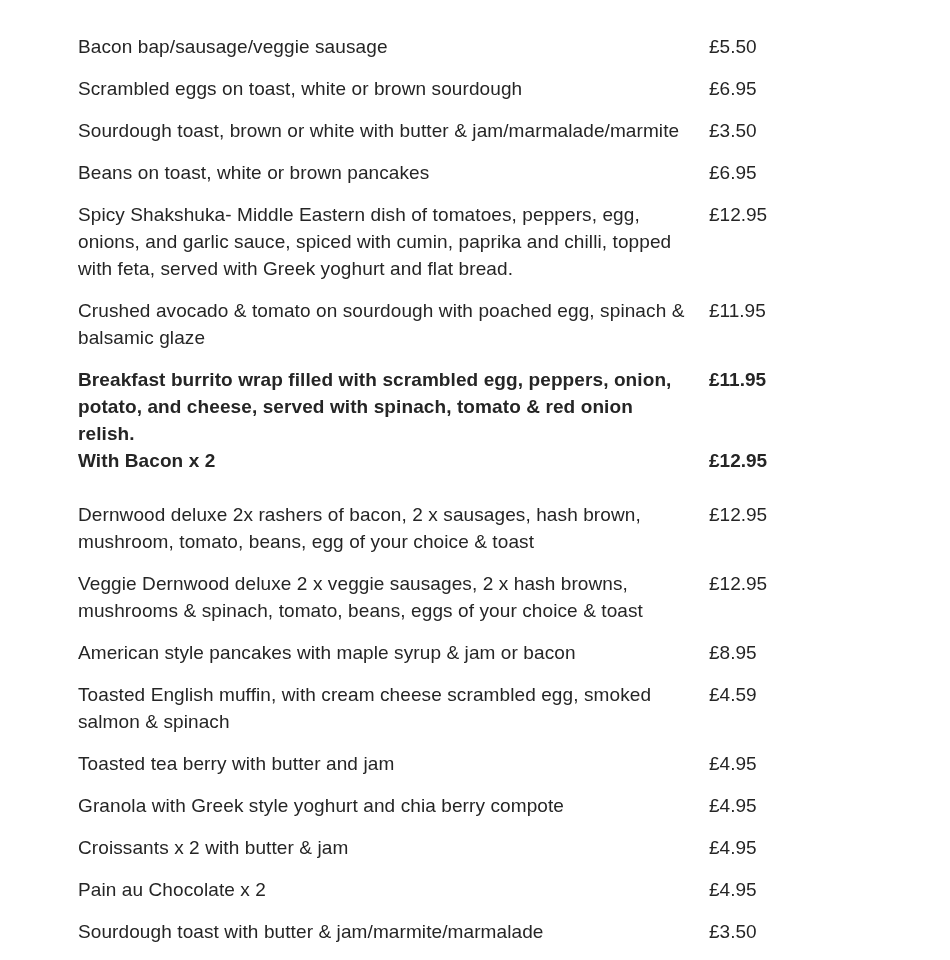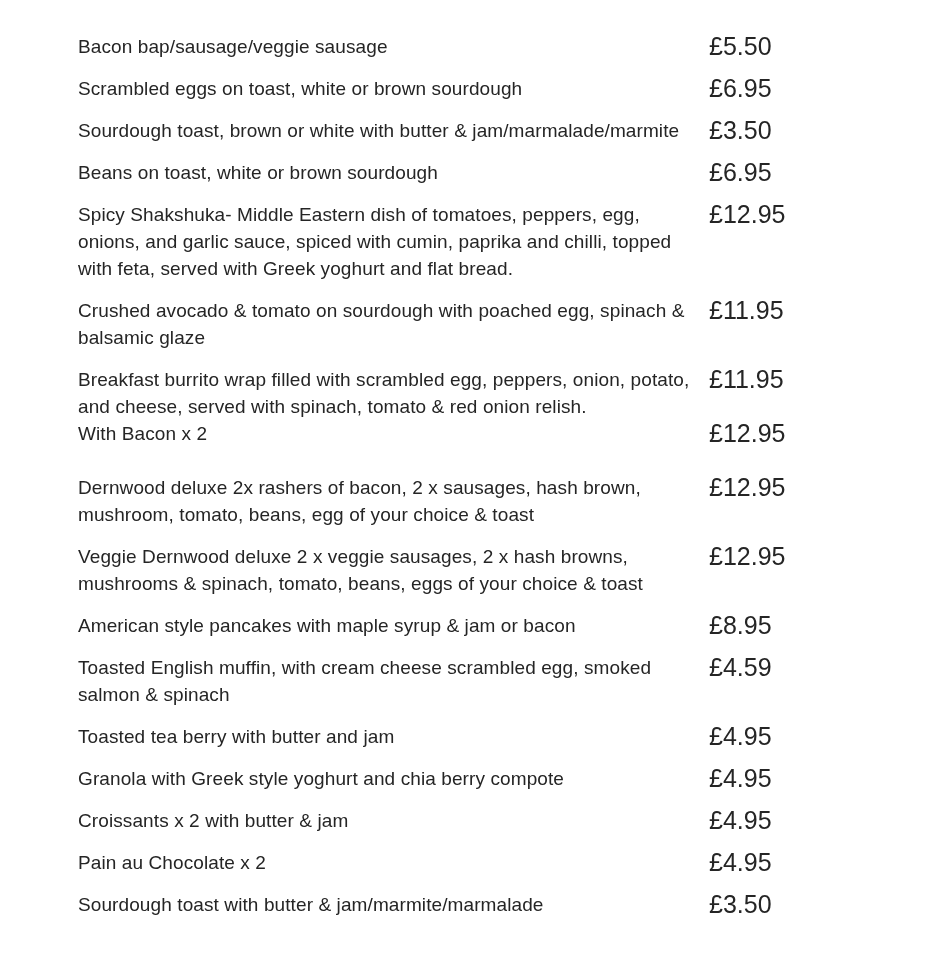--- a/index.html
+++ b/index.html
@@ -17,36 +17,37 @@
   .menu {
     box-sizing: border-box;
     width: 864px;
     padding: 33px 0 0 78px;
   }
   .menu-item {
     margin-bottom: 15px;
   }
   .menu-item.extra-space {
     margin-bottom: 27px;
+    font-weight: bold;
   }
   .line-row {
     display: flex;
     align-items: flex-start;
   }
   .desc {
     flex: 1 1 auto;
     font-size: 19px;
     line-height: 27px;
     padding-right: 16px;
     letter-spacing: 0.1px;
   }
   .price {
     flex: 0 0 155px;
     width: 155px;
-    font-size: 25px;
+    font-size: 19px;
     line-height: 27px;
     text-align: left;
     white-space: nowrap;
   }
 </style>
 </head>
 <body>
 
 <div class="menu">
   <div class="menu-item">
@@ -65,21 +66,21 @@
 
   <div class="menu-item">
     <div class="line-row">
       <div class="desc">Sourdough toast, brown or white with butter &amp; jam/marmalade/marmite</div>
       <div class="price">£3.50</div>
     </div>
   </div>
 
   <div class="menu-item">
     <div class="line-row">
-      <div class="desc">Beans on toast, white or brown sourdough</div>
+      <div class="desc">Beans on toast, white or brown pancakes</div>
       <div class="price">£6.95</div>
     </div>
   </div>
 
   <div class="menu-item">
     <div class="line-row">
       <div class="desc">Spicy Shakshuka- Middle Eastern dish of tomatoes, peppers, egg, onions, and garlic sauce, spiced with cumin, paprika and chilli, topped with feta, served with Greek yoghurt and flat bread.</div>
       <div class="price">£12.95</div>
     </div>
   </div>

